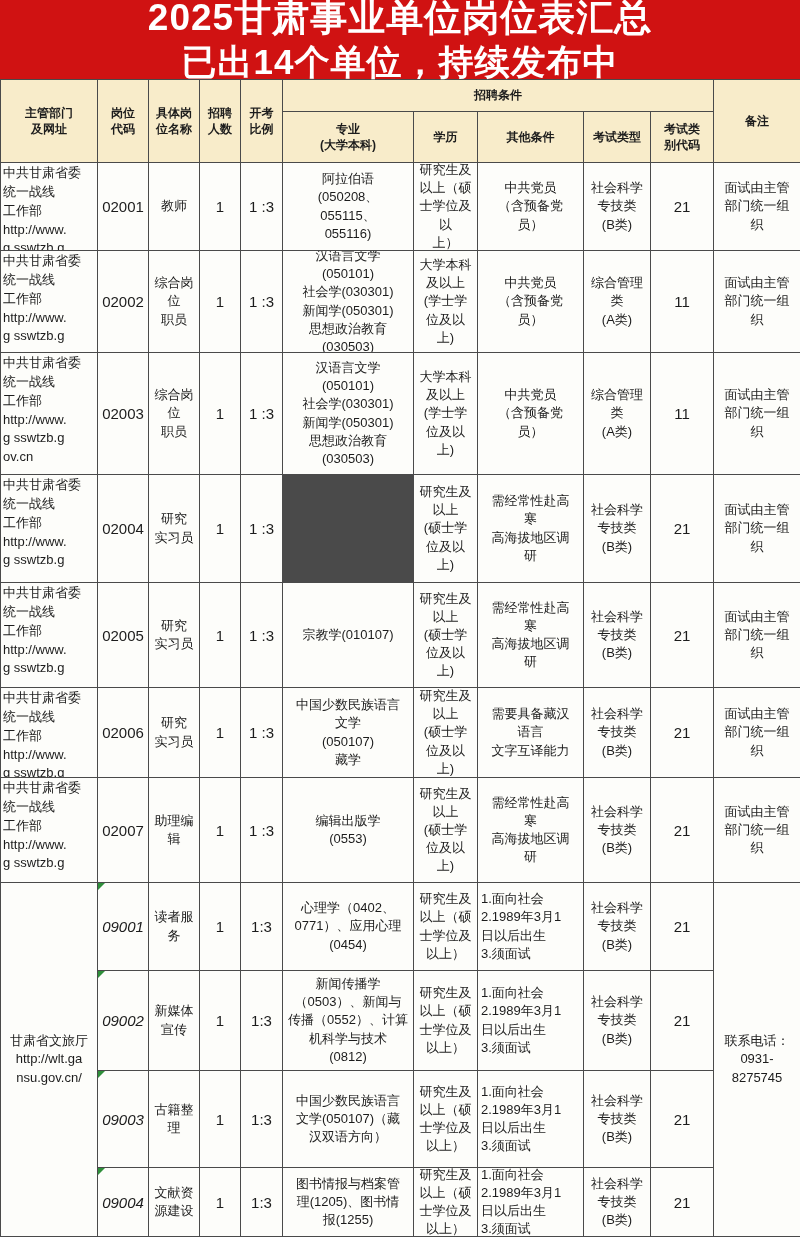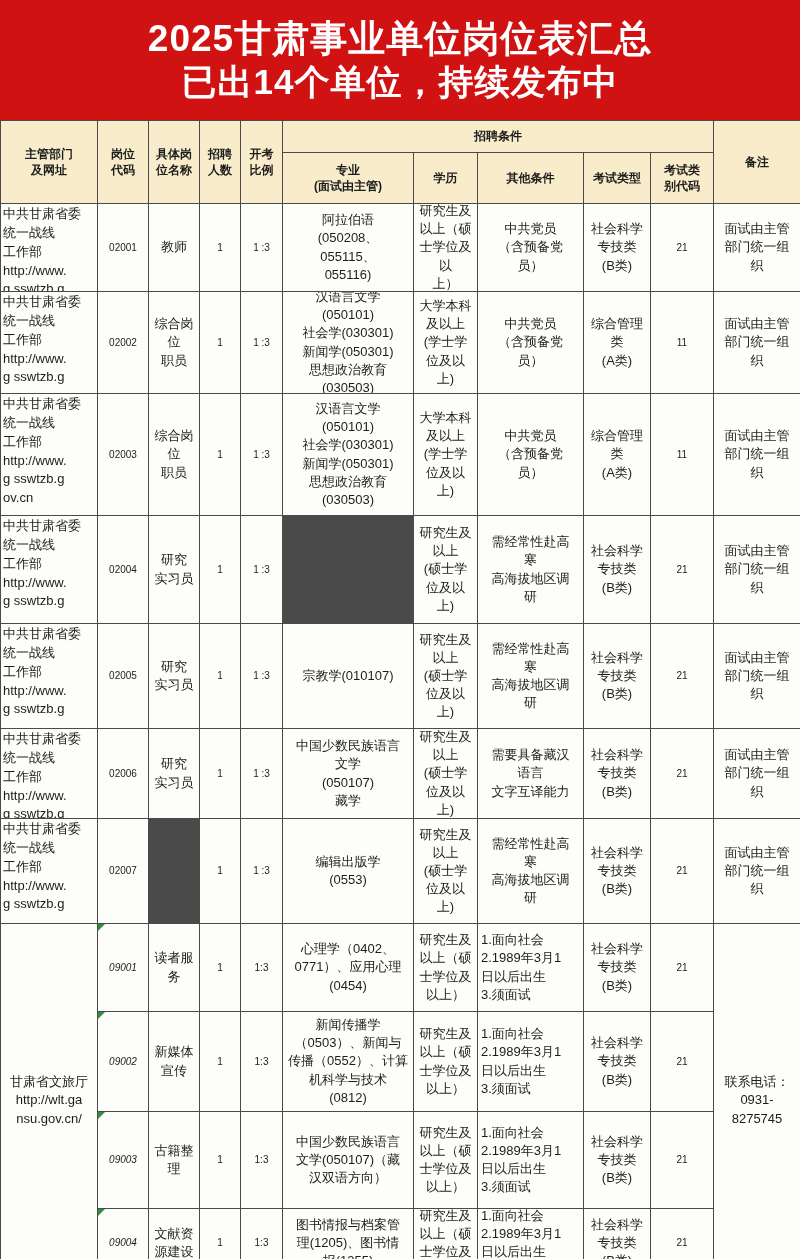--- a/index.html
+++ b/index.html
@@ -1,30 +1,30 @@
 <!DOCTYPE html>
 <html><head>
 <meta charset="utf-8">
 <style>
   html,body{margin:0;padding:0;background:#ffffff;}
   body{width:800px;font-family:"Liberation Sans","DejaVu Sans",sans-serif;color:#1c1c1c;}
   .page{width:800px;height:1259px;background:#ffffff;overflow:hidden;}
-  .banner{height:120px;background:#d01212;display:flex;flex-direction:column;align-items:center;justify-content:center;}
+  .banner{height:79px;background:#d01212;display:flex;flex-direction:column;align-items:center;justify-content:center;}
   .banner .l1{font-size:37px;font-weight:bold;color:#ffffff;line-height:1.2;letter-spacing:1px;}
   .banner .l2{font-size:35px;font-weight:bold;color:#ffffff;line-height:1.2;letter-spacing:1px;}
   .grid{display:grid;
         grid-template-columns:96px 50px 50px 40px 41px 130px 63px 105px 66px 62px 86px;
         grid-template-rows:31px 50px 87px 101px 121px 107px 104px 89px 104px 87px 99px 96px 68px;
         gap:1px;background:#4a4a4a;border:1px solid #4a4a4a;width:799px;}
   .cell{background:#fdfdfa;display:flex;align-items:center;justify-content:center;
         text-align:center;white-space:pre-line;overflow:hidden;
         font-size:13px;line-height:1.4;}
   .hd{background:#f8ecca;font-weight:bold;font-size:12px;line-height:1.35;}
   .dept{justify-content:flex-start;align-items:flex-start;text-align:left;padding:1px 2px;line-height:1.45;}
-  .num{font-size:10px;}
+  .num{font-size:15px;}
   .left{justify-content:flex-start;text-align:left;padding:0 3px;}
   .rel{position:relative;font-style:italic;}
   .gtri{position:absolute;top:0;left:0;width:0;height:0;
         border-top:7px solid #2f8f3a;border-right:7px solid transparent;}
 </style>
 </head>
 <body>
 
 <div class="page">
 
@@ -40,21 +40,21 @@
     <div class="cell hd" style="grid-area:1/3/3/4">具体岗
 位名称</div>
     <div class="cell hd" style="grid-area:1/2/3/3">岗位
 代码</div>
     <div class="cell hd" style="grid-area:1/4/3/5">招聘
 人数</div>
     <div class="cell hd" style="grid-area:1/5/3/6">开考
 比例</div>
     <div class="cell hd" style="grid-area:1/6/2/11">招聘条件</div>
     <div class="cell hd" style="grid-area:2/6/3/7">专业
-(面试由主管)</div>
+(大学本科)</div>
     <div class="cell hd" style="grid-area:2/7/3/8">学历</div>
     <div class="cell hd" style="grid-area:2/8/3/9">其他条件</div>
     <div class="cell hd" style="grid-area:2/9/3/10">考试类型</div>
     <div class="cell hd" style="grid-area:2/10/3/11">考试类
 别代码</div>
     <div class="cell hd" style="grid-area:1/11/3/12">备注</div>
 
     <div class="cell dept" style="grid-area:3/1">中共甘肃省委
 统一战线
 工作部
@@ -235,20 +235,22 @@
     <div class="cell" style="grid-area:8/11">面试由主管
 部门统一组
 织</div>
 
     <div class="cell dept" style="grid-area:9/1">中共甘肃省委
 统一战线
 工作部
 http://www.
 g sswtzb.g</div>
     <div class="cell num" style="grid-area:9/2">02007</div>
+    <div class="cell" style="grid-area:9/3">助理编
+辑</div>
     <div class="cell num" style="grid-area:9/4">1</div>
     <div class="cell num" style="grid-area:9/5">1 :3</div>
     <div class="cell" style="grid-area:9/6">编辑出版学
 (0553)</div>
     <div class="cell" style="grid-area:9/7">研究生及
 以上
 (硕士学
 位及以
 上)</div>
     <div class="cell" style="grid-area:9/8">需经常性赴高

